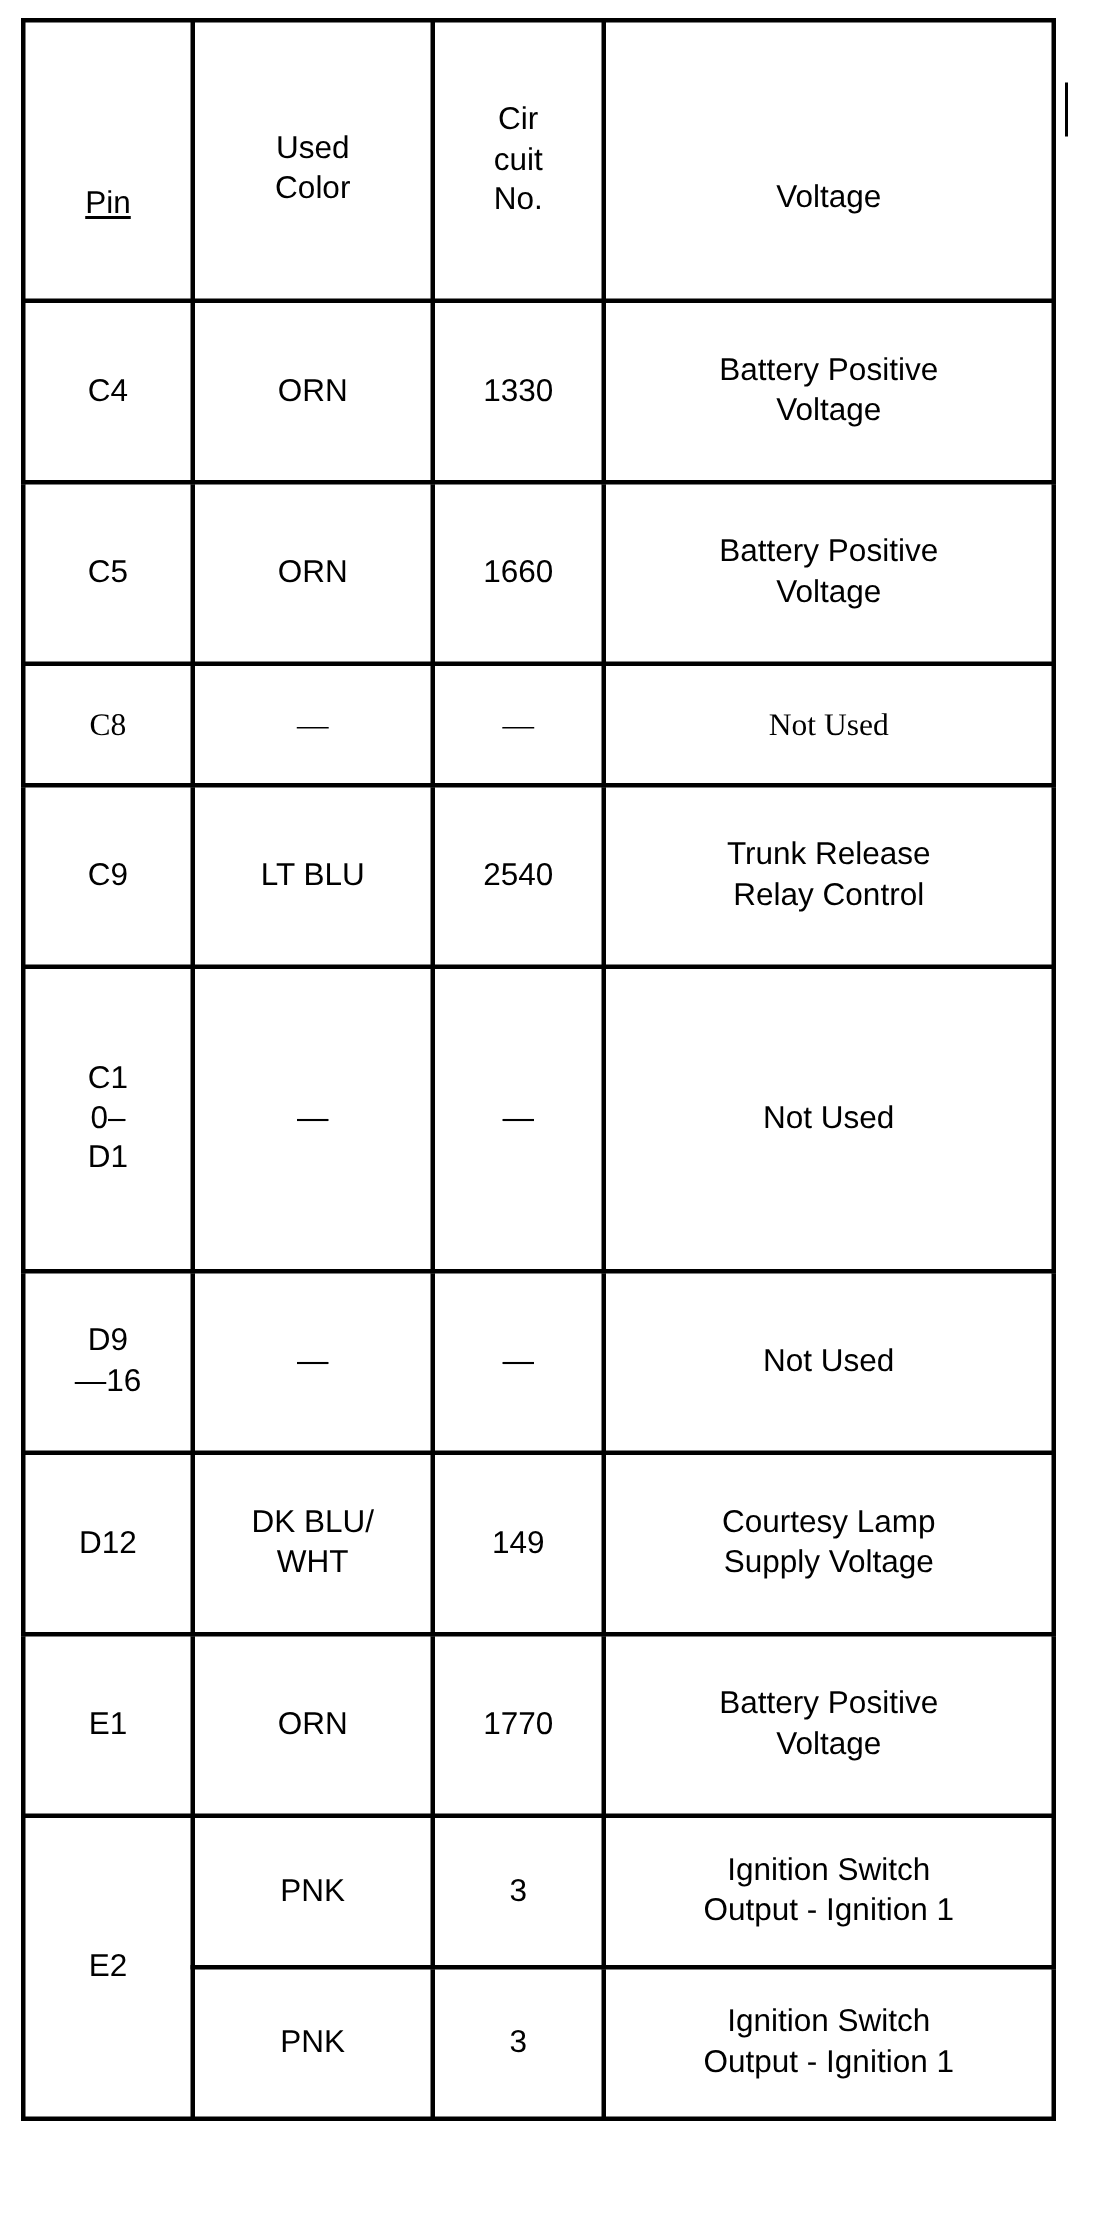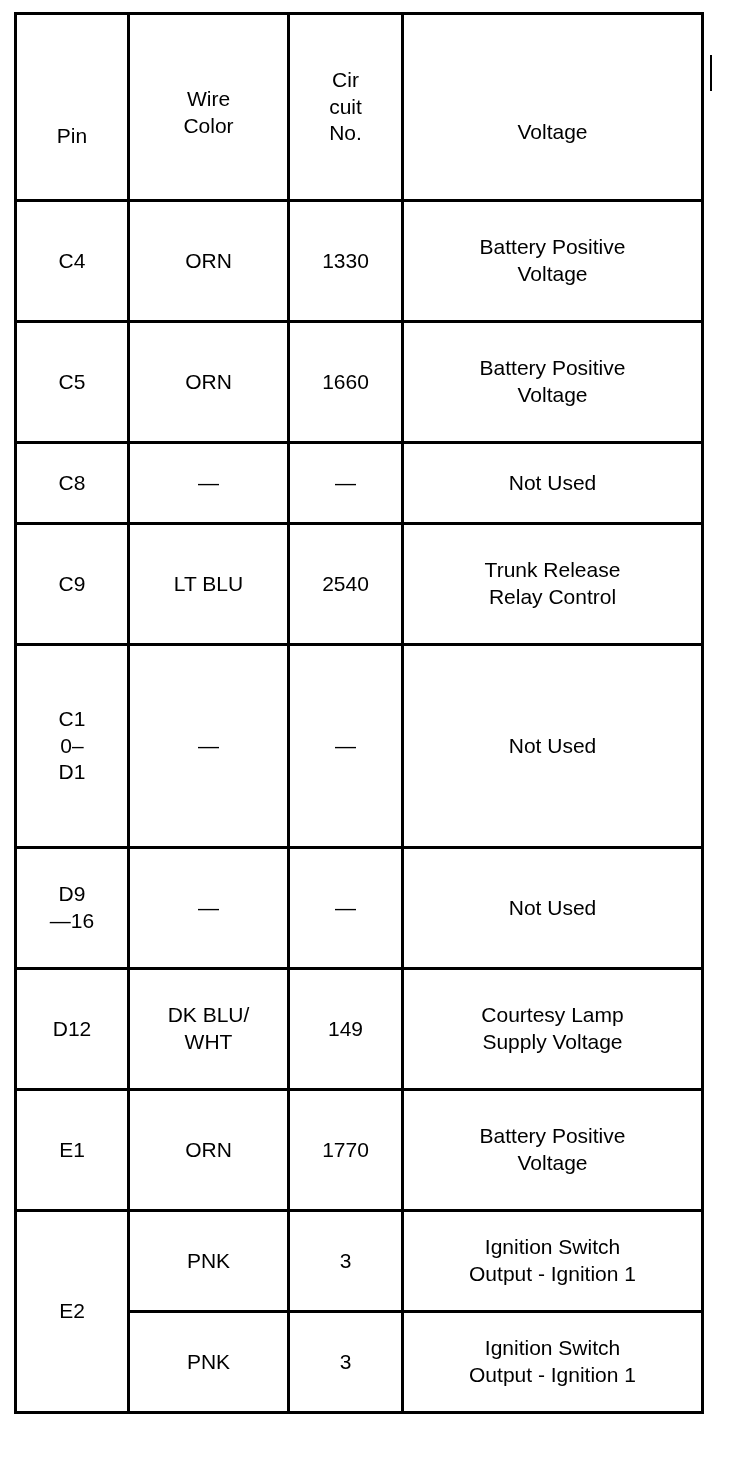--- a/index.html
+++ b/index.html
@@ -47,37 +47,37 @@
 
   thead th {
     font-weight: bold;
     font-size: 21px;
     height: 184px;
   }
   th.h-pin, th.h-func { vertical-align: middle; }
   th.h-wire, th.h-cir { vertical-align: middle; }
   .hdr-lines { display: block; }
   .hdr-lines span { display: block; }
-  th.h-pin .hdr-lines { padding-top: 58px; }
+  th.h-pin .hdr-lines { padding-top: 58px; text-decoration: underline; }
   th.h-wire .hdr-lines { padding-top: 12px; }
   th.h-cir .hdr-lines { padding-top: 0px; }
   th.h-func .hdr-lines { padding-top: 50px; }
 
   td.func {
     text-align: left;
     padding-left: 14px;
     padding-right: 6px;
   }
   td.pin, td.wire, td.cir {
     text-align: center;
   }
   .l { display: block; }
   td.tall { height: 200px; margin-top: 27px; }
   td.med { height: 118px; }
-  td.short { height: 78px; }
+  td.short { height: 78px; font-family: Liberation Serif, serif; }
   td.sub { height: 98px; }
   .dash { font-size: 21px; }
   .rightedge {
     position: absolute;
     right: 24px;
     top: 55px;
     width: 2px;
     height: 36px;
     background: #000000;
   }
@@ -98,21 +98,21 @@
     </colgroup>
     <thead>
       <tr>
         <th class="h-pin">
           <span class="hdr-lines">
             <span class="l">Pin</span>
           </span>
         </th>
         <th class="h-wire">
           <span class="hdr-lines">
-            <span class="l">Wire</span>
+            <span class="l">Used</span>
             <span class="l">Color</span>
           </span>
         </th>
         <th class="h-cir">
           <span class="hdr-lines">
             <span class="l">Cir</span>
             <span class="l">cuit</span>
             <span class="l">No.</span>
           </span>
         </th>

